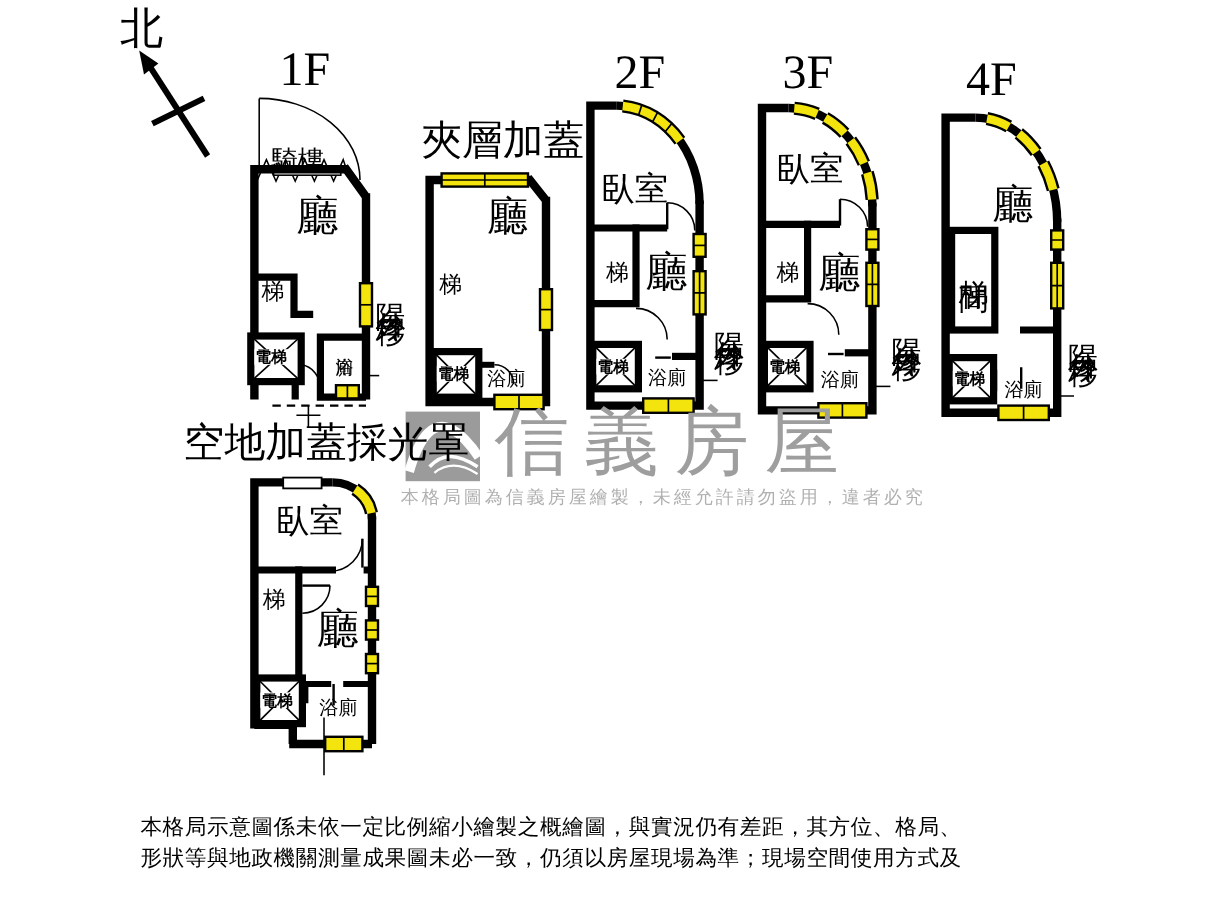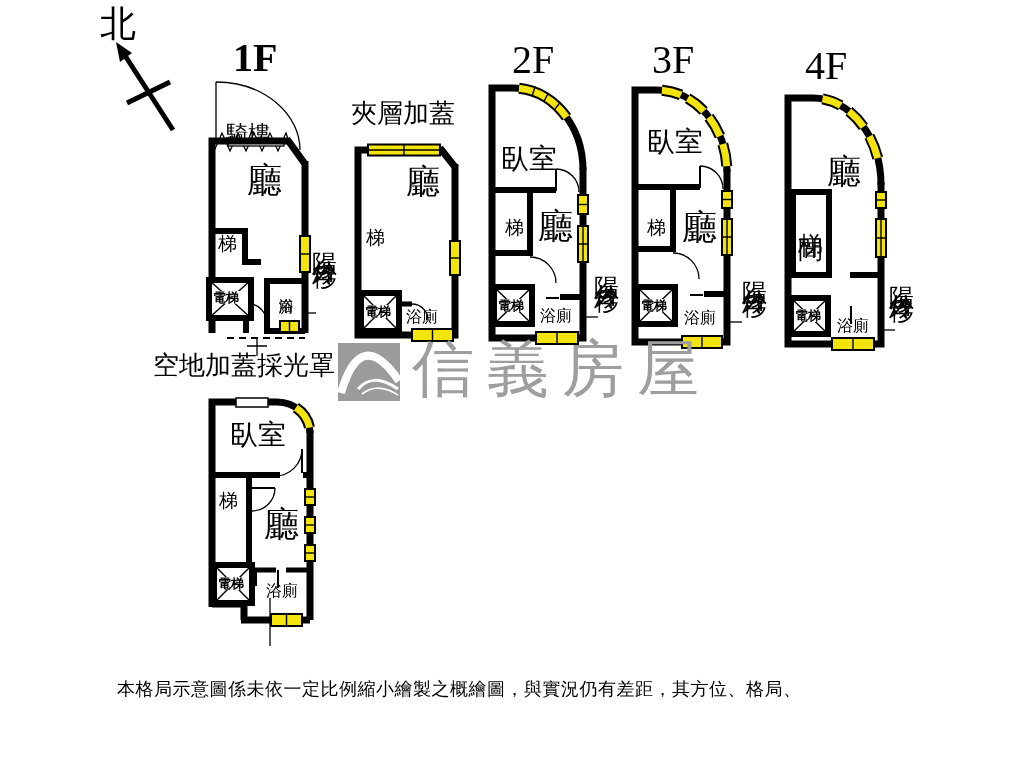--- a/index.html
+++ b/index.html
@@ -8,21 +8,21 @@
   svg{position:absolute;left:0;top:0;}
   .lbl{position:absolute;color:#000;white-space:nowrap;line-height:1;
        font-family:"Liberation Serif","DejaVu Serif",serif;}
   .vert{writing-mode:vertical-rl;text-orientation:upright;}
   .floor-label{font-size:40px;}
   .hall{font-size:35px;}
   .bed{font-size:28px;}
   .stair{font-size:19px;}
   .bath{font-size:16px;}
   .elv{font-size:13px;font-weight:700;background:#fff;padding:0 1px;}
-  .anno{font-size:26px;}
+  .anno{font-size:34px;}
   .balcony{font-size:25px;letter-spacing:4px;}
   .brand{font-family:"Liberation Sans","DejaVu Sans",sans-serif;font-weight:400;
          font-size:62px;color:var(--brand_gray);letter-spacing:13px;}
   .notice{font-family:"Liberation Sans","DejaVu Sans",sans-serif;font-size:15px;
           color:var(--notice_gray);letter-spacing:2.5px;}
   .disc{font-size:18px;letter-spacing:0.5px;}
   
   .w7{stroke:var(--wall);stroke-width:7;fill:none;}
   .w6{stroke:var(--wall);stroke-width:6;fill:none;}
   .w5{stroke:var(--wall);stroke-width:5;fill:none;}
@@ -213,21 +213,21 @@
     <g>
       <rect class="logo-sq" x="338" y="343" width="62" height="58"></rect>
       <path d="M341,393 C350,362 362,350 377,358 C386,363 393,372 399,381" stroke="#fff" stroke-width="8" fill="none"></path>
       <path d="M358,389 C368,378 380,377 398,389" stroke="#fff" stroke-width="3" fill="none"></path>
       <path d="M362,394 C372,386 384,386 398,395" stroke="#fff" stroke-width="1.8" fill="none"></path>
     </g>
   </svg>
 
   <div class="lbl" style="left:100px;top:6px;font-size:36px;">北</div>
 
-  <div class="lbl floor-label" style="left:233px;top:38px;font-weight:bold;">1F</div>
+  <div class="lbl floor-label" style="left:233px;top:38px;">1F</div>
   <div class="lbl floor-label" style="left:512px;top:40px;">2F</div>
   <div class="lbl floor-label" style="left:652px;top:40px;">3F</div>
   <div class="lbl floor-label" style="left:805px;top:46px;">4F</div>
 
   <div class="lbl" style="left:226px;top:99px;font-size:22px;margin-top:24px;">騎樓</div>
   <div class="lbl hall" style="left:247px;top:163px;">廳</div>
   <div class="lbl stair" style="left:218px;top:234px;">梯</div>
   <div class="lbl elv" style="left:212px;top:291px;">電梯</div>
   <div class="lbl bath vert" style="left:278px;top:286px;font-size:15px;">浴廁</div>
   <div class="lbl balcony vert" style="left:312px;top:233px;">陽台外移</div>
@@ -259,16 +259,18 @@
   <div class="lbl bath" style="left:837px;top:318px;">浴廁</div>
   <div class="lbl balcony vert" style="left:889px;top:267px;">陽台外移</div>
 
   <div class="lbl bed" style="left:230px;top:421px;">臥室</div>
   <div class="lbl stair" style="left:219px;top:491px;">梯</div>
   <div class="lbl hall" style="left:264px;top:507px;">廳</div>
   <div class="lbl elv" style="left:217px;top:577px;">電梯</div>
   <div class="lbl bath" style="left:266px;top:583px;">浴廁</div>
 
   <div class="lbl brand" style="left:412px;top:338px;">信義房屋</div>
+  <div class="lbl notice" style="left:334px;top:407px;">本格局圖為信義房屋繪製，未經允許請勿盜用，違者必究</div>
 
   <div class="lbl disc" style="left:117px;top:680px;">本格局示意圖係未依一定比例縮小繪製之概繪圖，與實況仍有差距，其方位、格局、</div>
+  <div class="lbl disc" style="left:117px;top:706px;">形狀等與地政機關測量成果圖未必一致，仍須以房屋現場為準；現場空間使用方式及</div>
 
 </div>
 
 </body></html>

